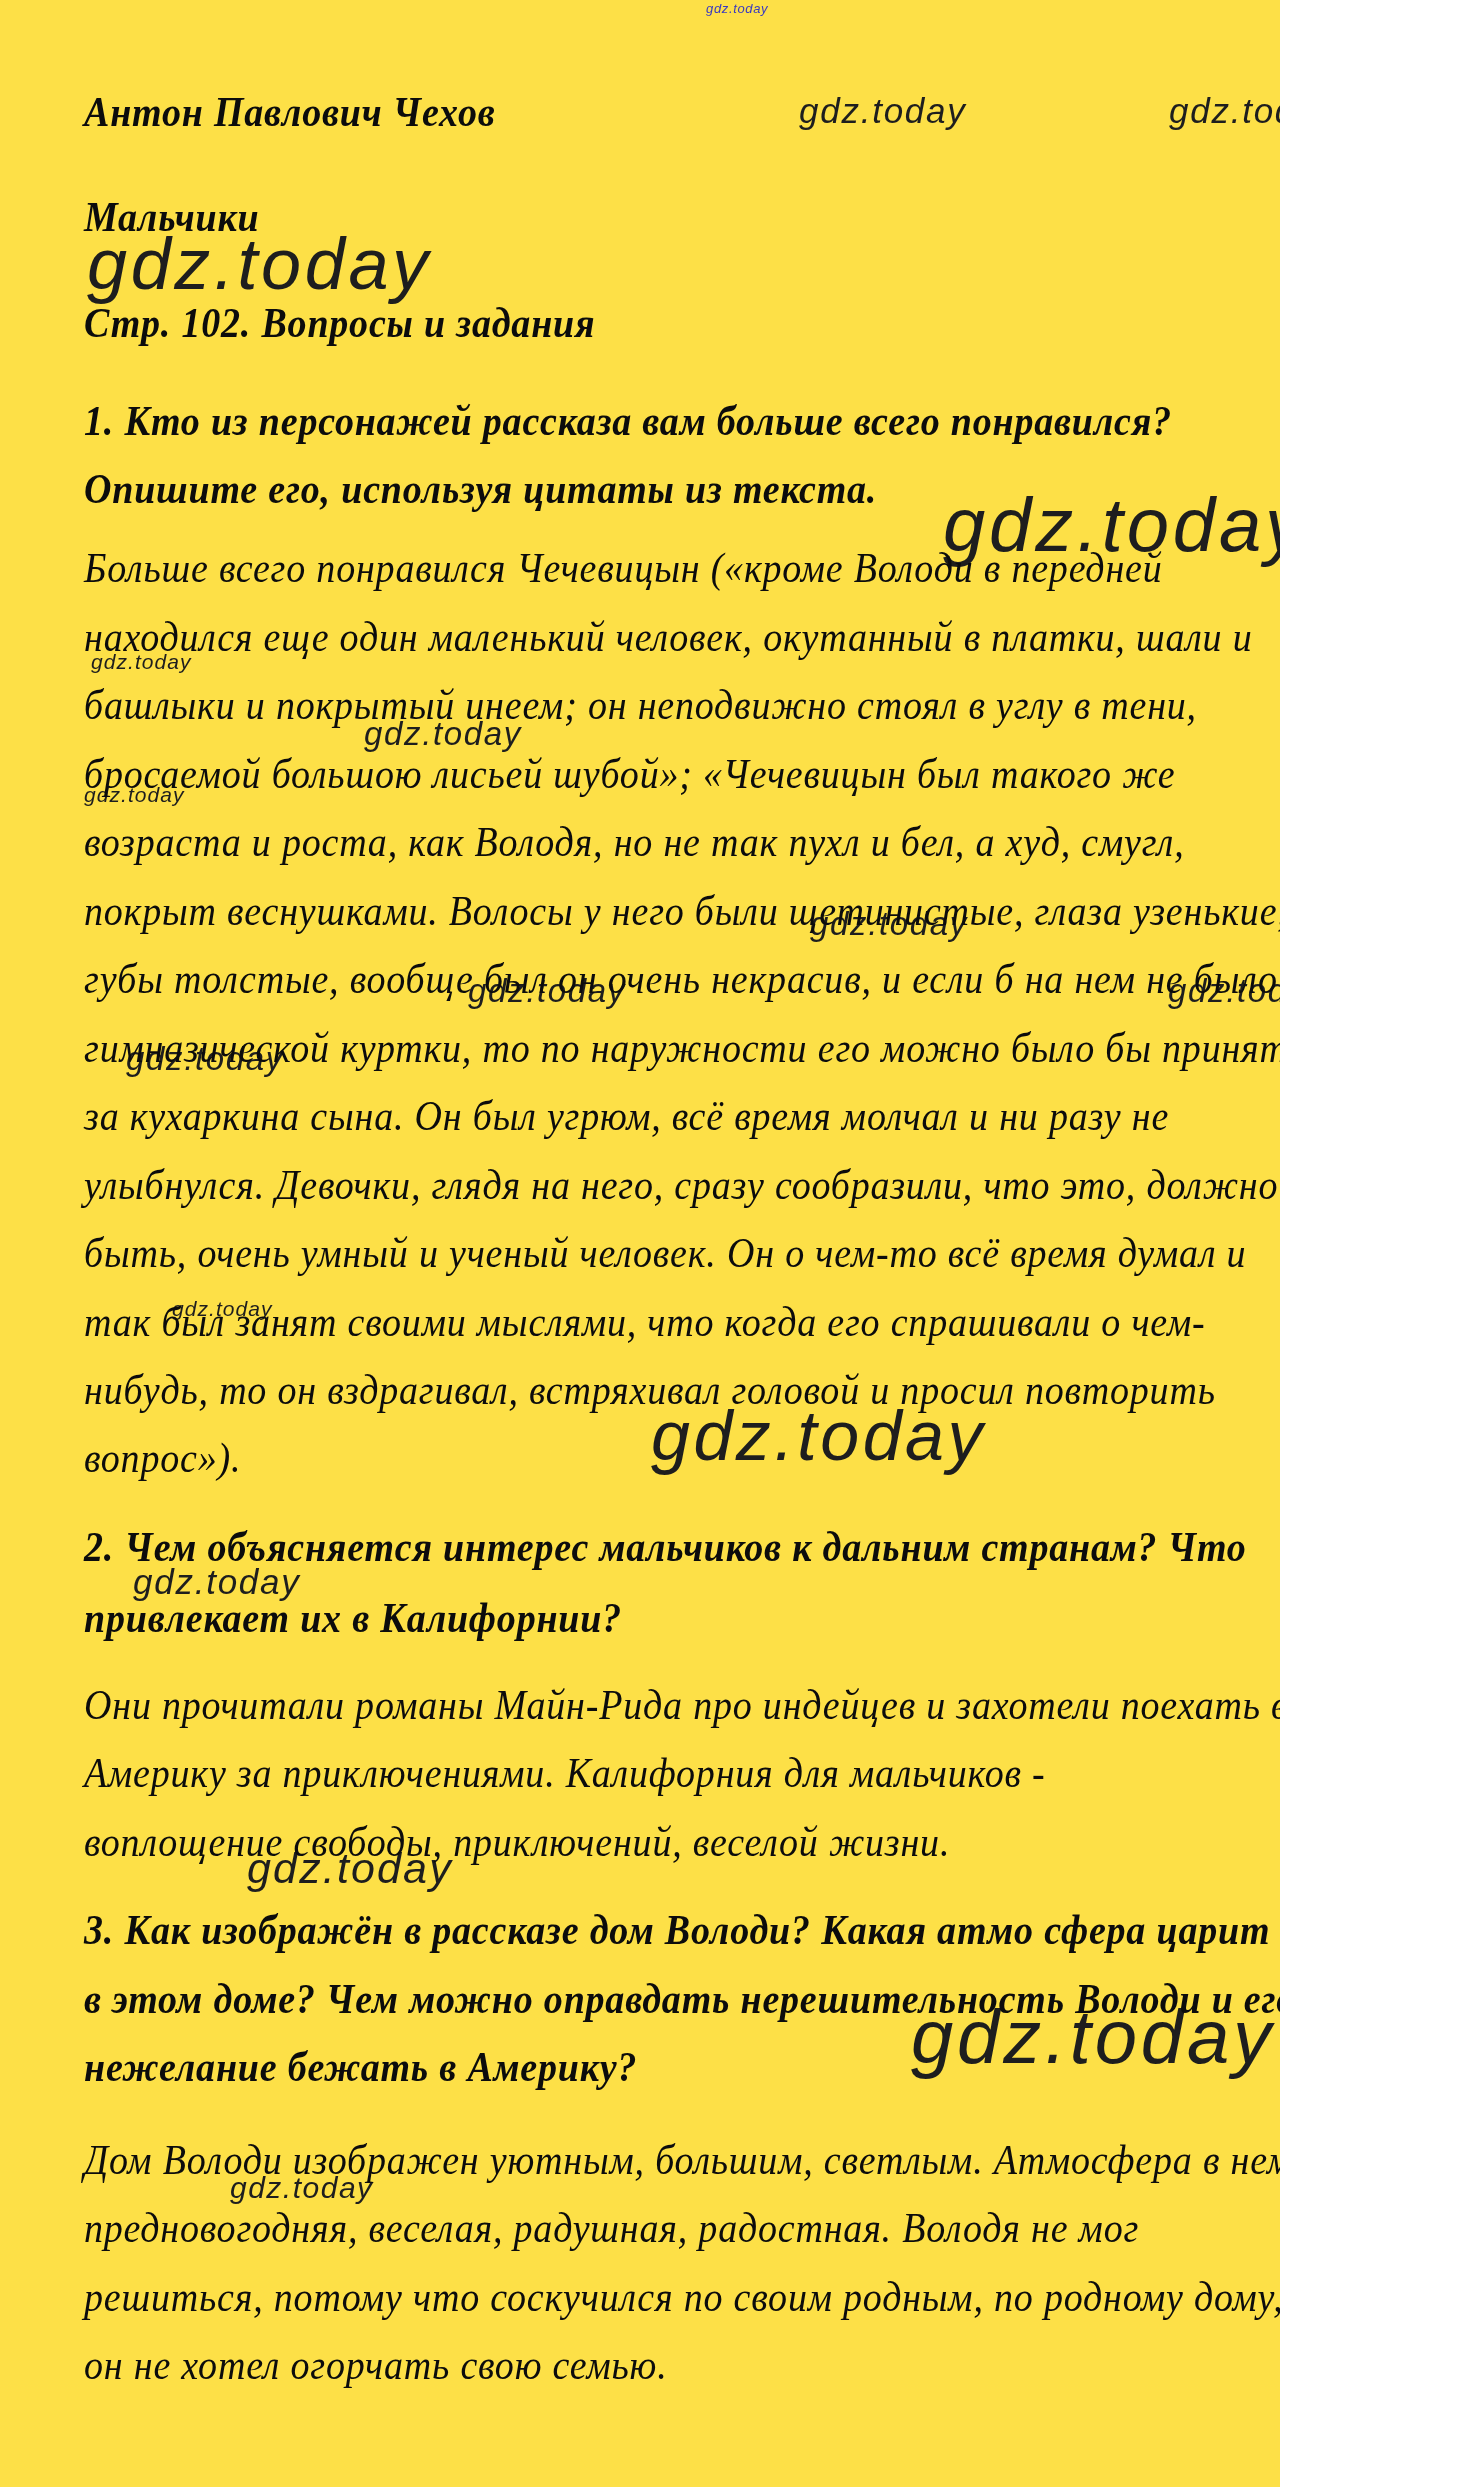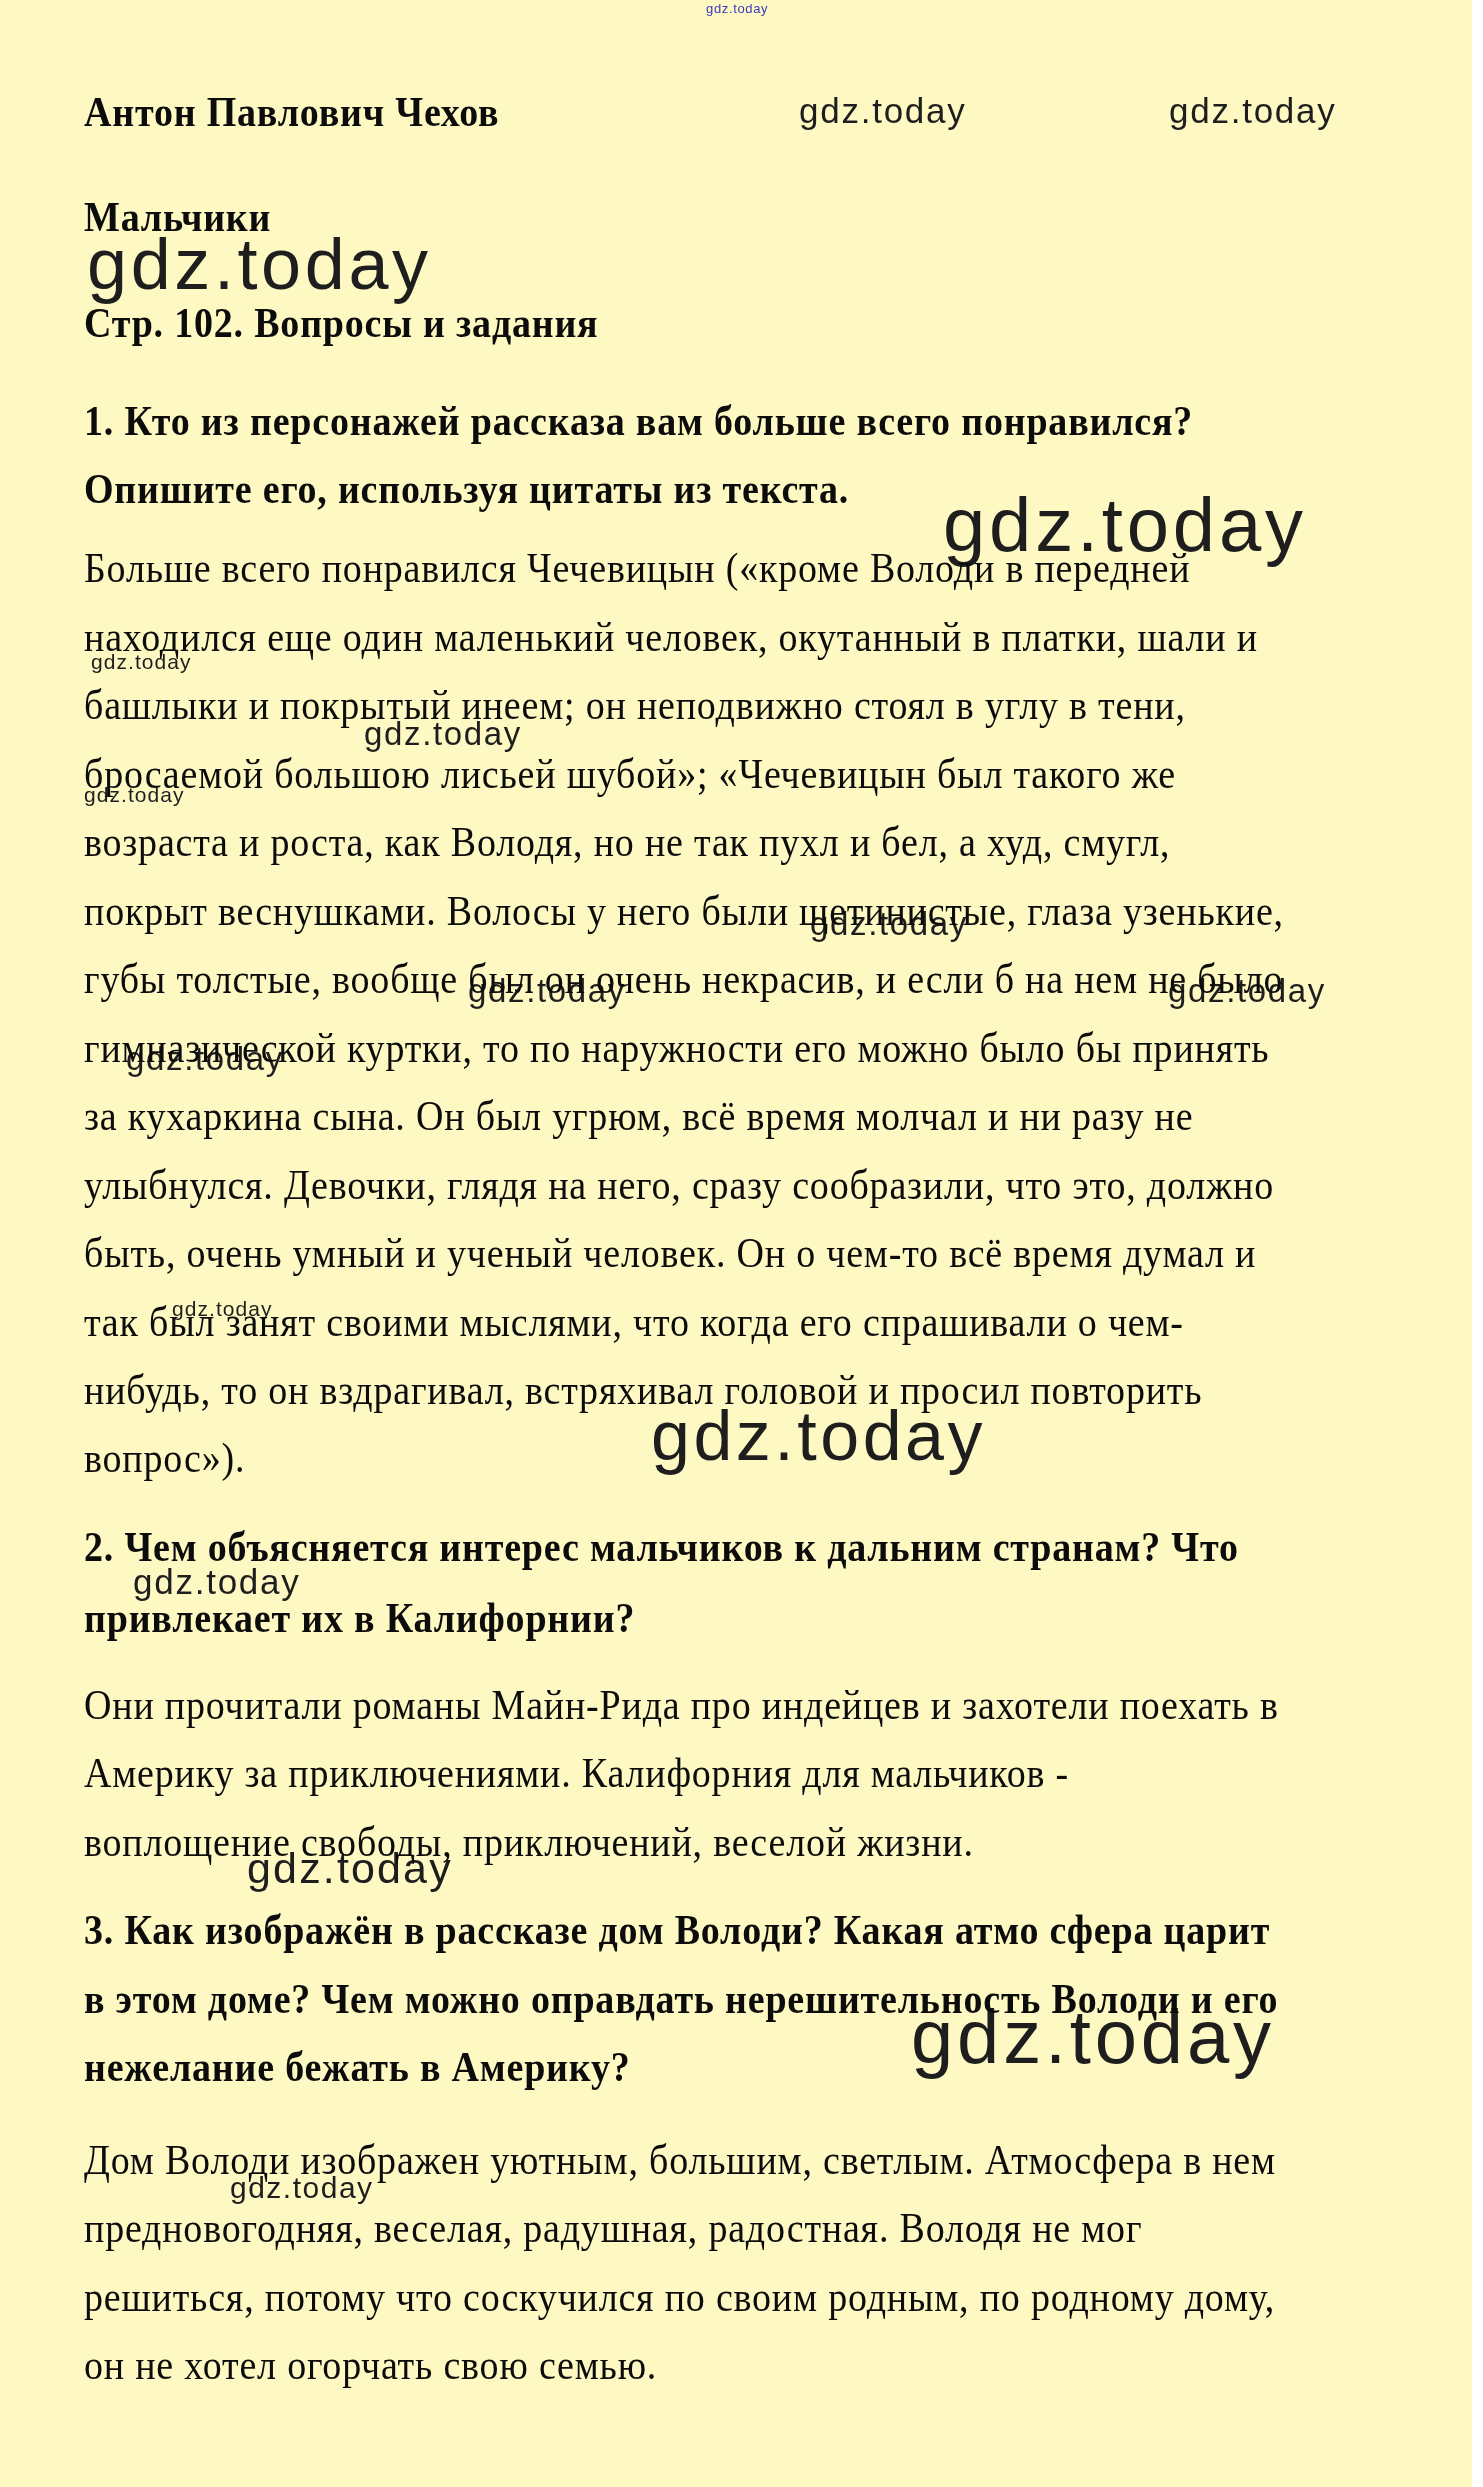--- a/index.html
+++ b/index.html
@@ -1,21 +1,22 @@
 <!DOCTYPE html>
 <html style="font-size:12px"><head>
 <meta charset="utf-8">
 <style>
   html, body { margin: 0; padding: 0; background: #ffffff; }
   #page {
     position: relative;
-    width: 1472px;
+    width: 1280px;
     height: 2487px;
-    background: #fef9c3;
+    background: #fde047;
     overflow: hidden;
+    font-style: italic;
   }
   
   .t {
     position: absolute;
     left: 84px;
     white-space: nowrap;
     font-family: "Liberation Serif", "DejaVu Serif", serif;
     font-size: 38px;
     letter-spacing: 0.8px;
     color: #0c0c0c;

